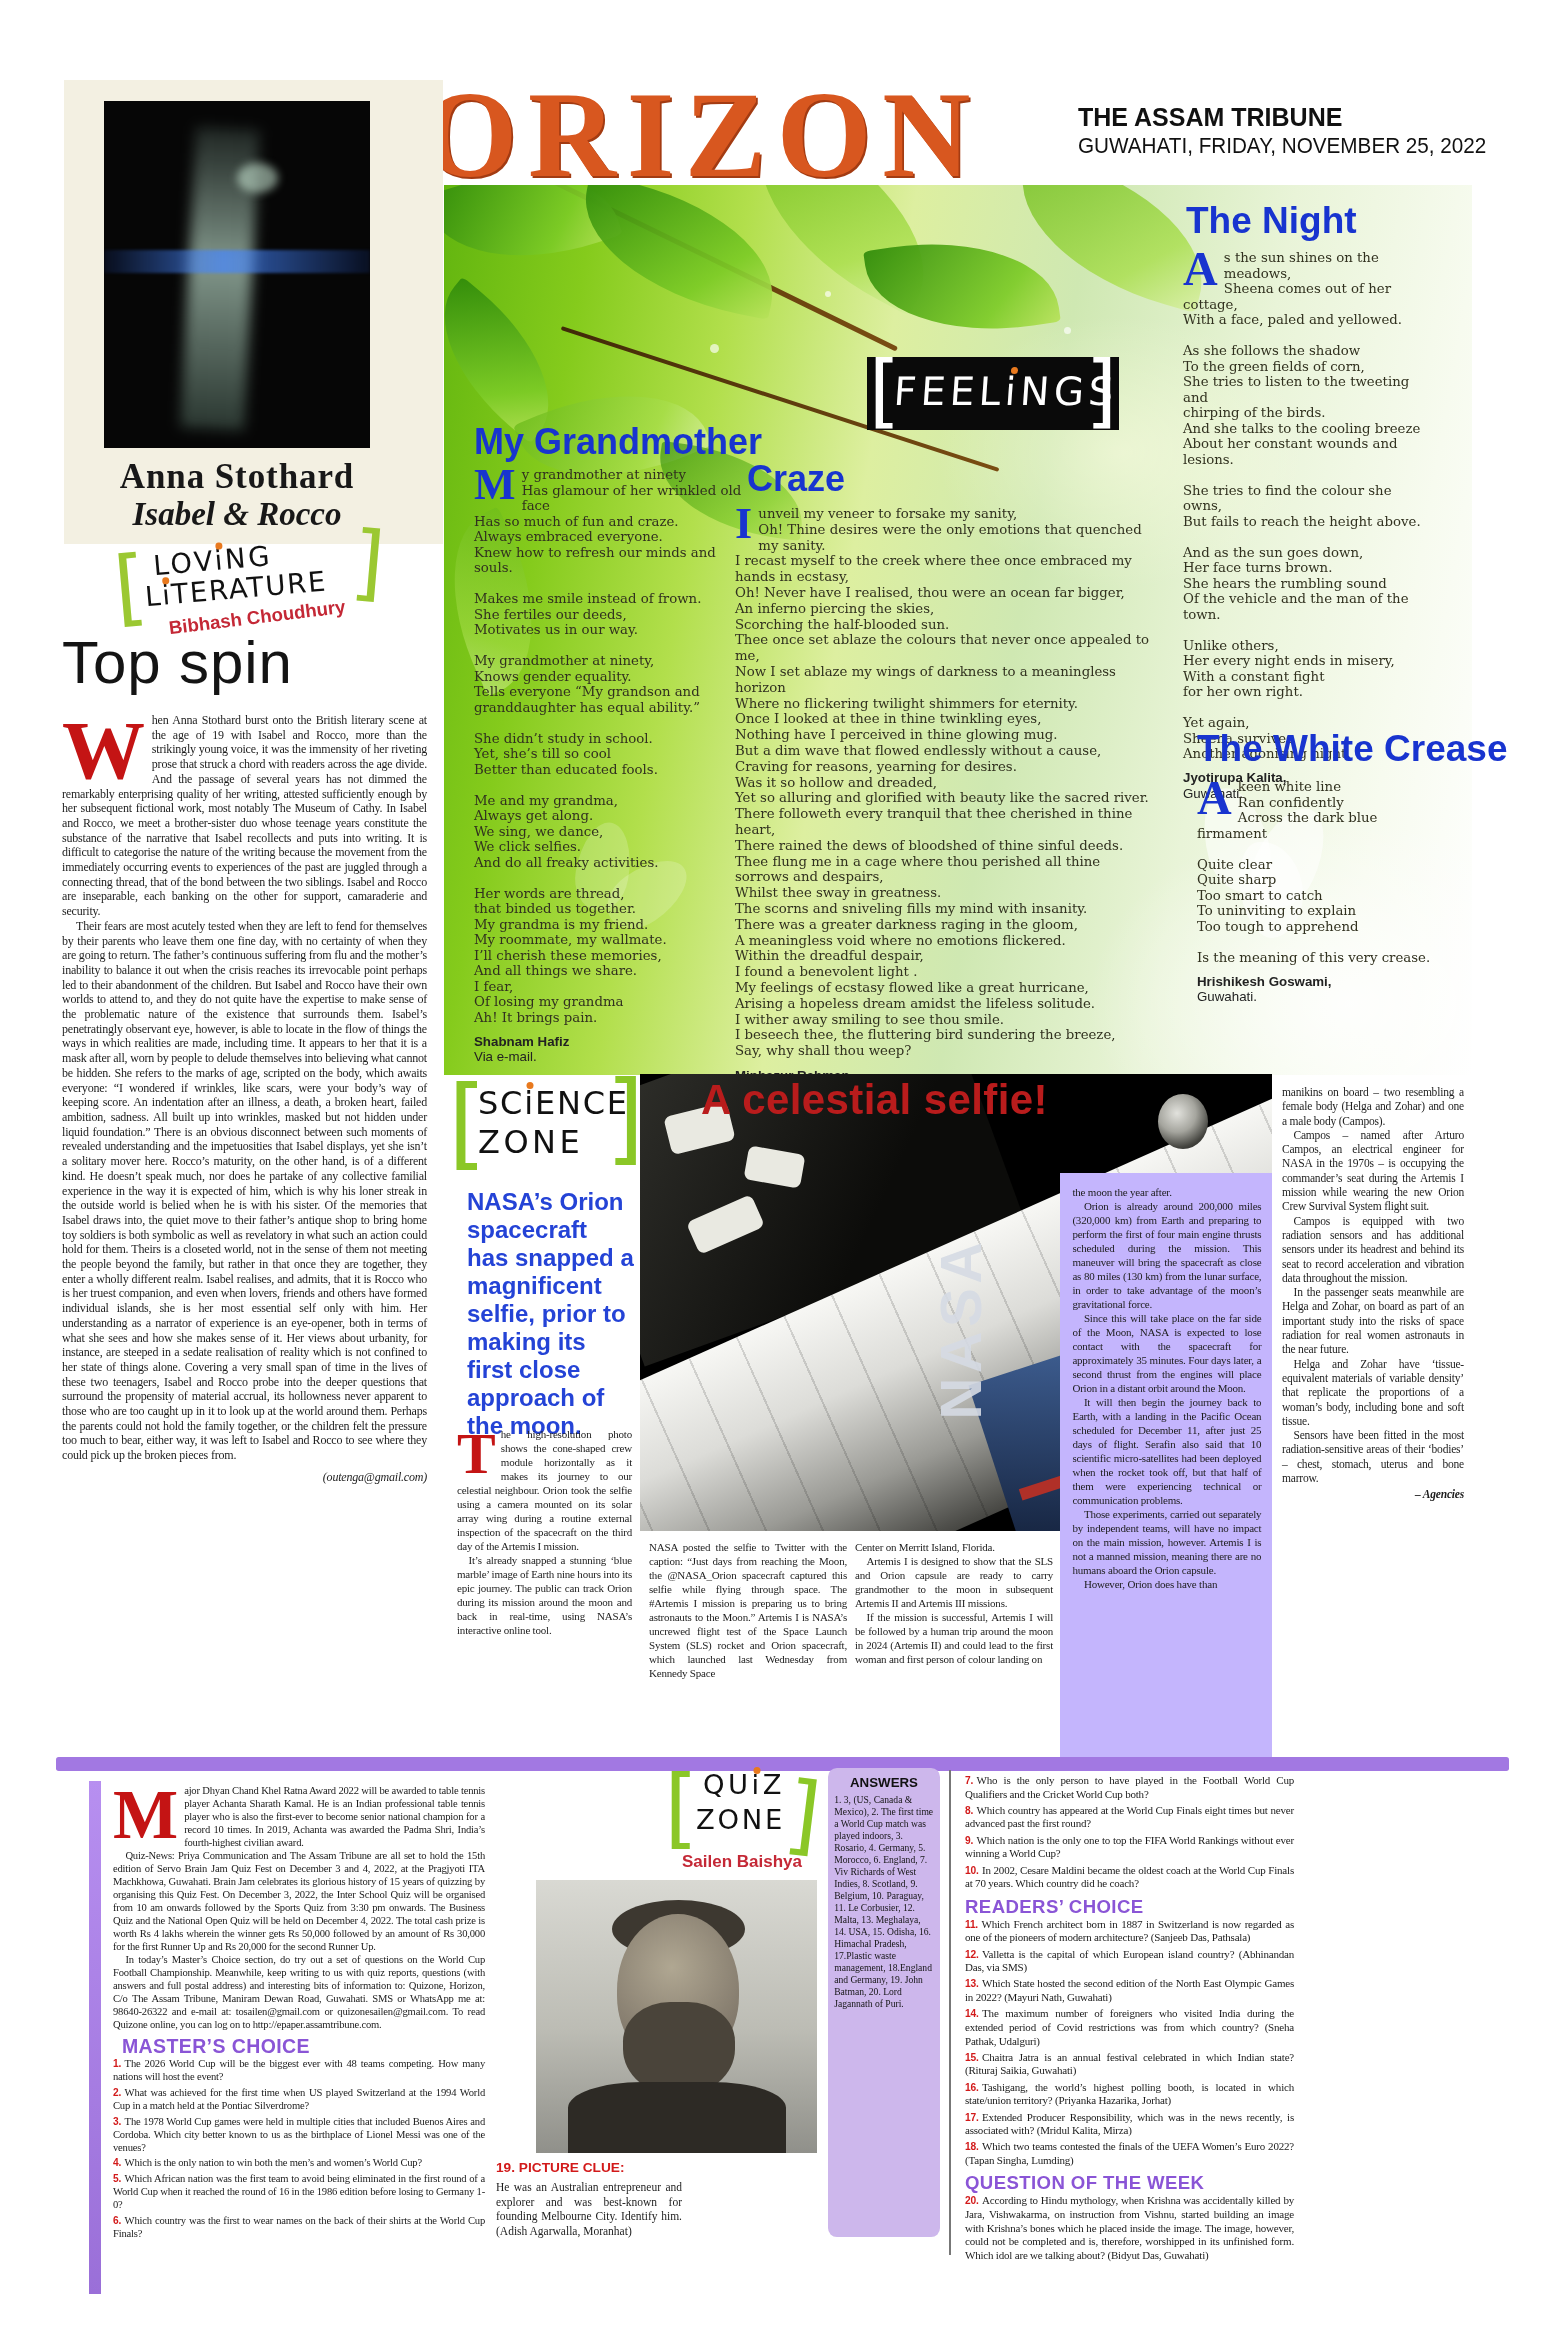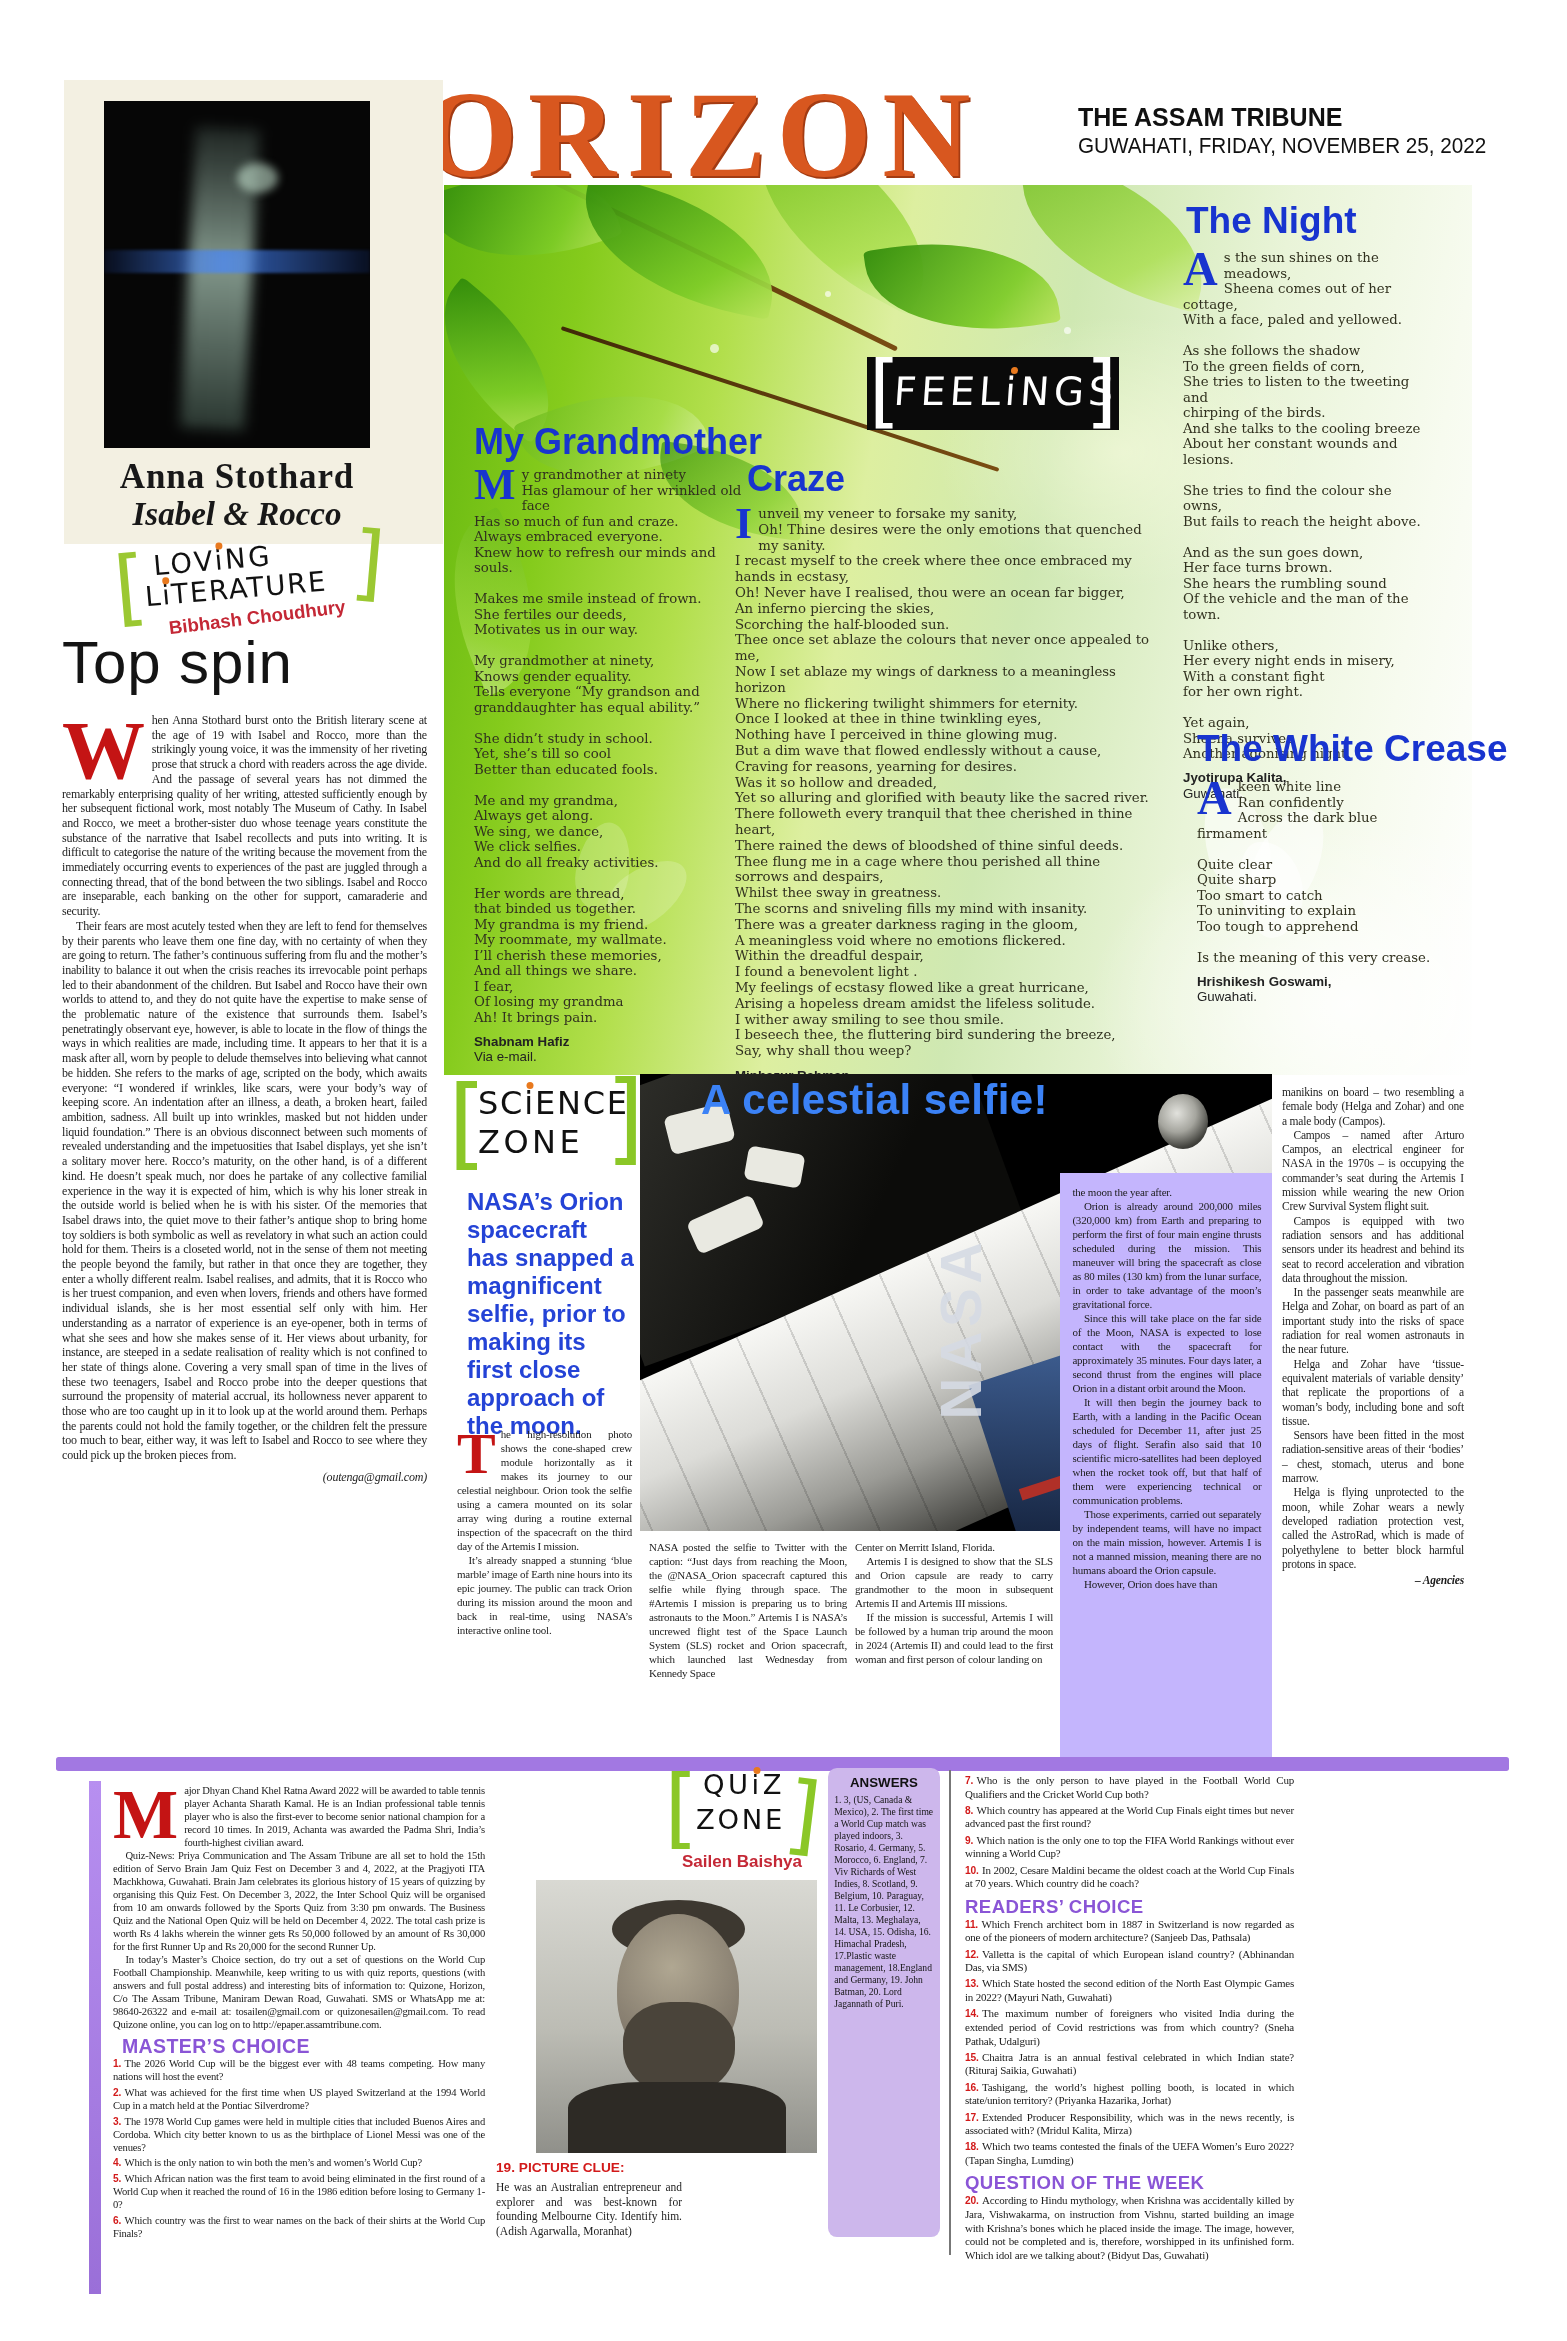--- a/index.html
+++ b/index.html
@@ -120,21 +120,21 @@
     background:linear-gradient(135deg,#34342f,#0c0c0a 70%); }
   .blanket { position:absolute; background:#e9e9e1; border-radius:7px; }
   .bluebit { position:absolute; left:352px; top:292px; width:99px; height:168px; transform:rotate(-18deg);
     background:linear-gradient(200deg,#3c5b8d,#15233e); }
   .redstripe { position:absolute; left:379px; top:405px; width:64px; height:11.5px; background:#b03028; transform:rotate(-18deg); }
   .moon { position:absolute; left:518px; top:19.5px; width:50px; height:55px; border-radius:50%;
     background:radial-gradient(circle at 38% 35%, #e2e2dd 0%, #a5a59e 40%, #44443f 72%, #101010 100%); }
   .nasa-label { position:absolute; left:218px; top:221px; width:204px; text-align:center; transform:rotate(-90deg);
     font-family:"Liberation Sans",sans-serif; font-weight:bold; font-size:58px; letter-spacing:4.4px; color:#d6dbe4; opacity:.9; }
   .selfie-head { left:701px; top:1076px; font-family:"Liberation Sans",sans-serif; font-weight:bold;
-    font-size:42px; color:#3b82f6; letter-spacing:0.4px; }
+    font-size:42px; color:#b91c1c; letter-spacing:0.4px; }
 
   .standfirst { left:467px; top:1188px; width:168px; text-align:left; color:#2443d6;
     font-family:"Liberation Sans",sans-serif; font-weight:bold; font-size:24px; line-height:28px; }
 
   .scol { font-size:11px; line-height:14px; text-align:justify; color:#1d1d1d; letter-spacing:-0.2px; }
   .scol p + p { text-indent:11.5px; }
   .colA { left:457px; top:1427px; width:175px; }
   .colA .drop { float:left; font-size:58px; line-height:48px; color:#c41414; font-weight:bold; padding:2.7px 5.3px 0 0; font-family:"Liberation Serif",serif; }
   .colB { left:649px; top:1540px; width:198px; }
   .colC { left:855px; top:1540px; width:198px; }
@@ -420,21 +420,20 @@
     <p>Those experiments, carried out separately by independent teams, will have no impact on the main mission, however. Artemis I is not a manned mission, meaning there are no humans aboard the Orion capsule.</p>
     <p>However, Orion does have than</p>
   </div>
   <div class="abs scol colE">
     <p>manikins on board – two resembling a female body (Helga and Zohar) and one a male body (Campos).</p>
     <p>Campos – named after Arturo Campos, an electrical engineer for NASA in the 1970s – is occupying the commander’s seat during the Artemis I mission while wearing the new Orion Crew Survival System flight suit.</p>
     <p>Campos is equipped with two radiation sensors and has additional sensors under its headrest and behind its seat to record acceleration and vibration data throughout the mission.</p>
     <p>In the passenger seats meanwhile are Helga and Zohar, on board as part of an important study into the risks of space radiation for real women astronauts in the near future.</p>
     <p>Helga and Zohar have ‘tissue-equivalent materials of variable density’ that replicate the proportions of a woman’s body, including bone and soft tissue.</p>
     <p>Sensors have been fitted in the most radiation-sensitive areas of their ‘bodies’ – chest, stomach, uterus and bone marrow.</p>
-    <p>Helga is flying unprotected to the moon, while Zohar wears a newly developed radiation protection vest, called the AstroRad, which is made of polyethylene to better block harmful protons in space.</p>
     <div class="agencies">– Agencies</div>
   </div>
 
   <div class="abs sep-bar"></div>
 
   <div class="abs q-side"></div>
 
   <div class="abs q-main">
     <p><span class="drop">M</span><span>ajor Dhyan Chand Khel Ratna Award 2022 will be awarded to table tennis player Achanta Sharath Kamal. He is an Indian professional table tennis player who is also the first-ever to become senior national champion for a record 10 times. In 2019, Achanta was awarded the Padma Shri, India’s fourth-highest civilian award.</span></p>
     <p class="ind">Quiz-News: Priya Communication and The Assam Tribune are all set to hold the 15th edition of Servo Brain Jam Quiz Fest on December 3 and 4, 2022, at the Pragjyoti ITA Machkhowa, Guwahati. Brain Jam celebrates its glorious history of 15 years of quizzing by organising this Quiz Fest. On December 3, 2022, the Inter School Quiz will be organised from 10 am onwards followed by the Sports Quiz from 3:30 pm onwards. The Business Quiz and the National Open Quiz will be held on December 4, 2022. The total cash prize is worth Rs 4 lakhs wherein the winner gets Rs 50,000 followed by an amount of Rs 30,000 for the first Runner Up and Rs 20,000 for the second Runner Up.</p>

